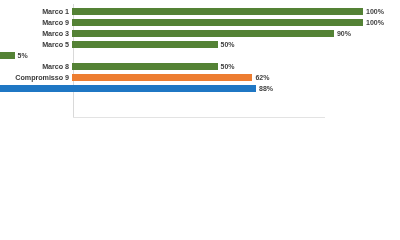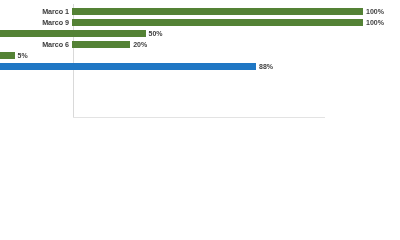--- a/index.html
+++ b/index.html
@@ -104,36 +104,51 @@
           </div>
         </div>
         <div class="row">
           <div class="cat-label">Marco 9</div>
           <div class="bar-area">
             <div class="bar" style="width: 291px; background: rgb(84, 130, 53);"></div>
             <div class="bar-value" style="left: 291px;">100%</div>
           </div>
         </div>
         <div class="row">
+          <div class="cat-label">Marco 3</div>
+          <div class="bar-area">
+            <div class="bar" style="width: 261.9px; background: rgb(84, 130, 53);"></div>
+            <div class="bar-value" style="left: 261.9px;">90%</div>
+          </div>
+        </div>
+        <div class="row">
+          <div class="cat-label">Marco 5</div>
           <div class="bar-area">
             <div class="bar" style="width: 145.5px; background: rgb(84, 130, 53);"></div>
             <div class="bar-value" style="left: 145.5px;">50%</div>
           </div>
         </div>
         <div class="row">
-          <div class="cat-label">Marco 6</div>
           <div class="bar-area">
-            <div class="bar" style="width: 58.2px; background: rgb(84, 130, 53);"></div>
-            <div class="bar-value" style="left: 58.2px;">20%</div>
+            <div class="bar" style="width: 14.55px; background: rgb(84, 130, 53);"></div>
+            <div class="bar-value" style="left: 14.55px;">5%</div>
           </div>
         </div>
         <div class="row">
+          <div class="cat-label">Marco 8</div>
           <div class="bar-area">
-            <div class="bar" style="width: 14.55px; background: rgb(84, 130, 53);"></div>
-            <div class="bar-value" style="left: 14.55px;">5%</div>
+            <div class="bar" style="width: 145.5px; background: rgb(84, 130, 53);"></div>
+            <div class="bar-value" style="left: 145.5px;">50%</div>
+          </div>
+        </div>
+        <div class="row">
+          <div class="cat-label">Compromisso 9</div>
+          <div class="bar-area">
+            <div class="bar" style="width: 180.42px; background: rgb(237, 125, 49);"></div>
+            <div class="bar-value" style="left: 180.42px;">62%</div>
           </div>
         </div>
         <div class="row">
           <div class="bar-area">
             <div class="bar" style="width: 256.08px; background: rgb(31, 119, 196);"></div>
             <div class="bar-value" style="left: 256.08px;">88%</div>
           </div>
         </div>
       </div>
   </div>

